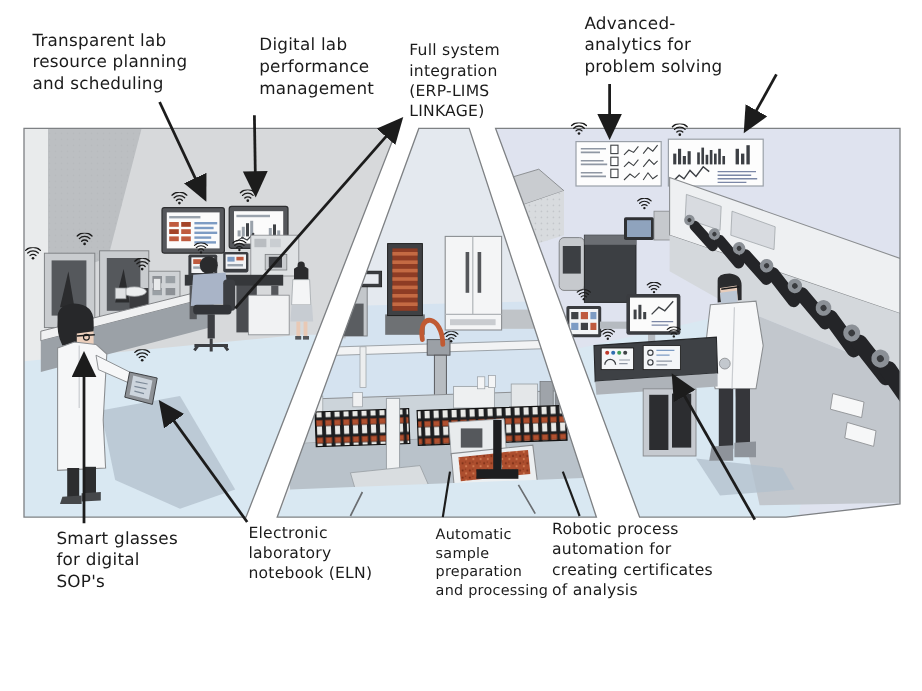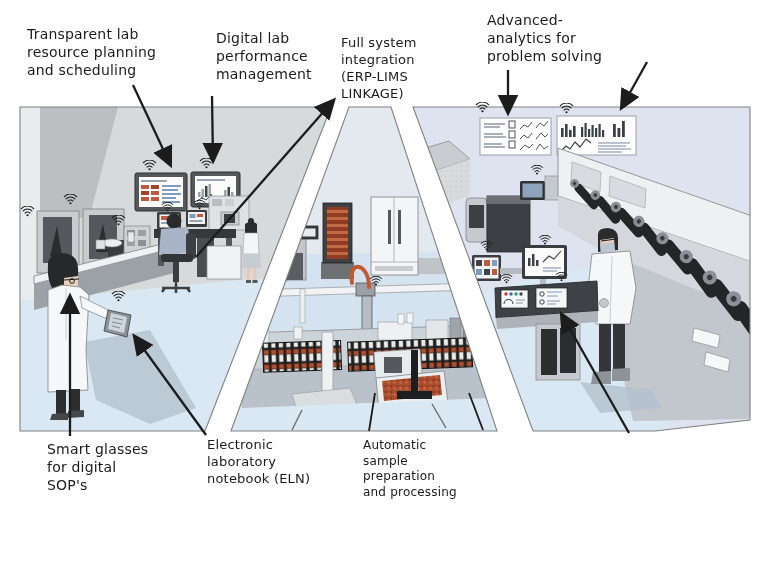--- a/index.html
+++ b/index.html
@@ -479,14 +479,18 @@
 <div class="lbl" style="left:47px;  top:441px;">Smart glasses
 for digital
 SOP's</div>
 <div class="lbl m" style="left:207px; top:437px;">Electronic
 laboratory
 notebook (ELN)</div>
 <div class="lbl s" style="left:363px; top:438px;">Automatic
 sample
 preparation
 and processing</div>
+<div class="lbl m" style="left:460px; top:434px;">Robotic process
+automation for
+creating certificates
+of analysis</div>
 
 </div>
 
 </body></html>

